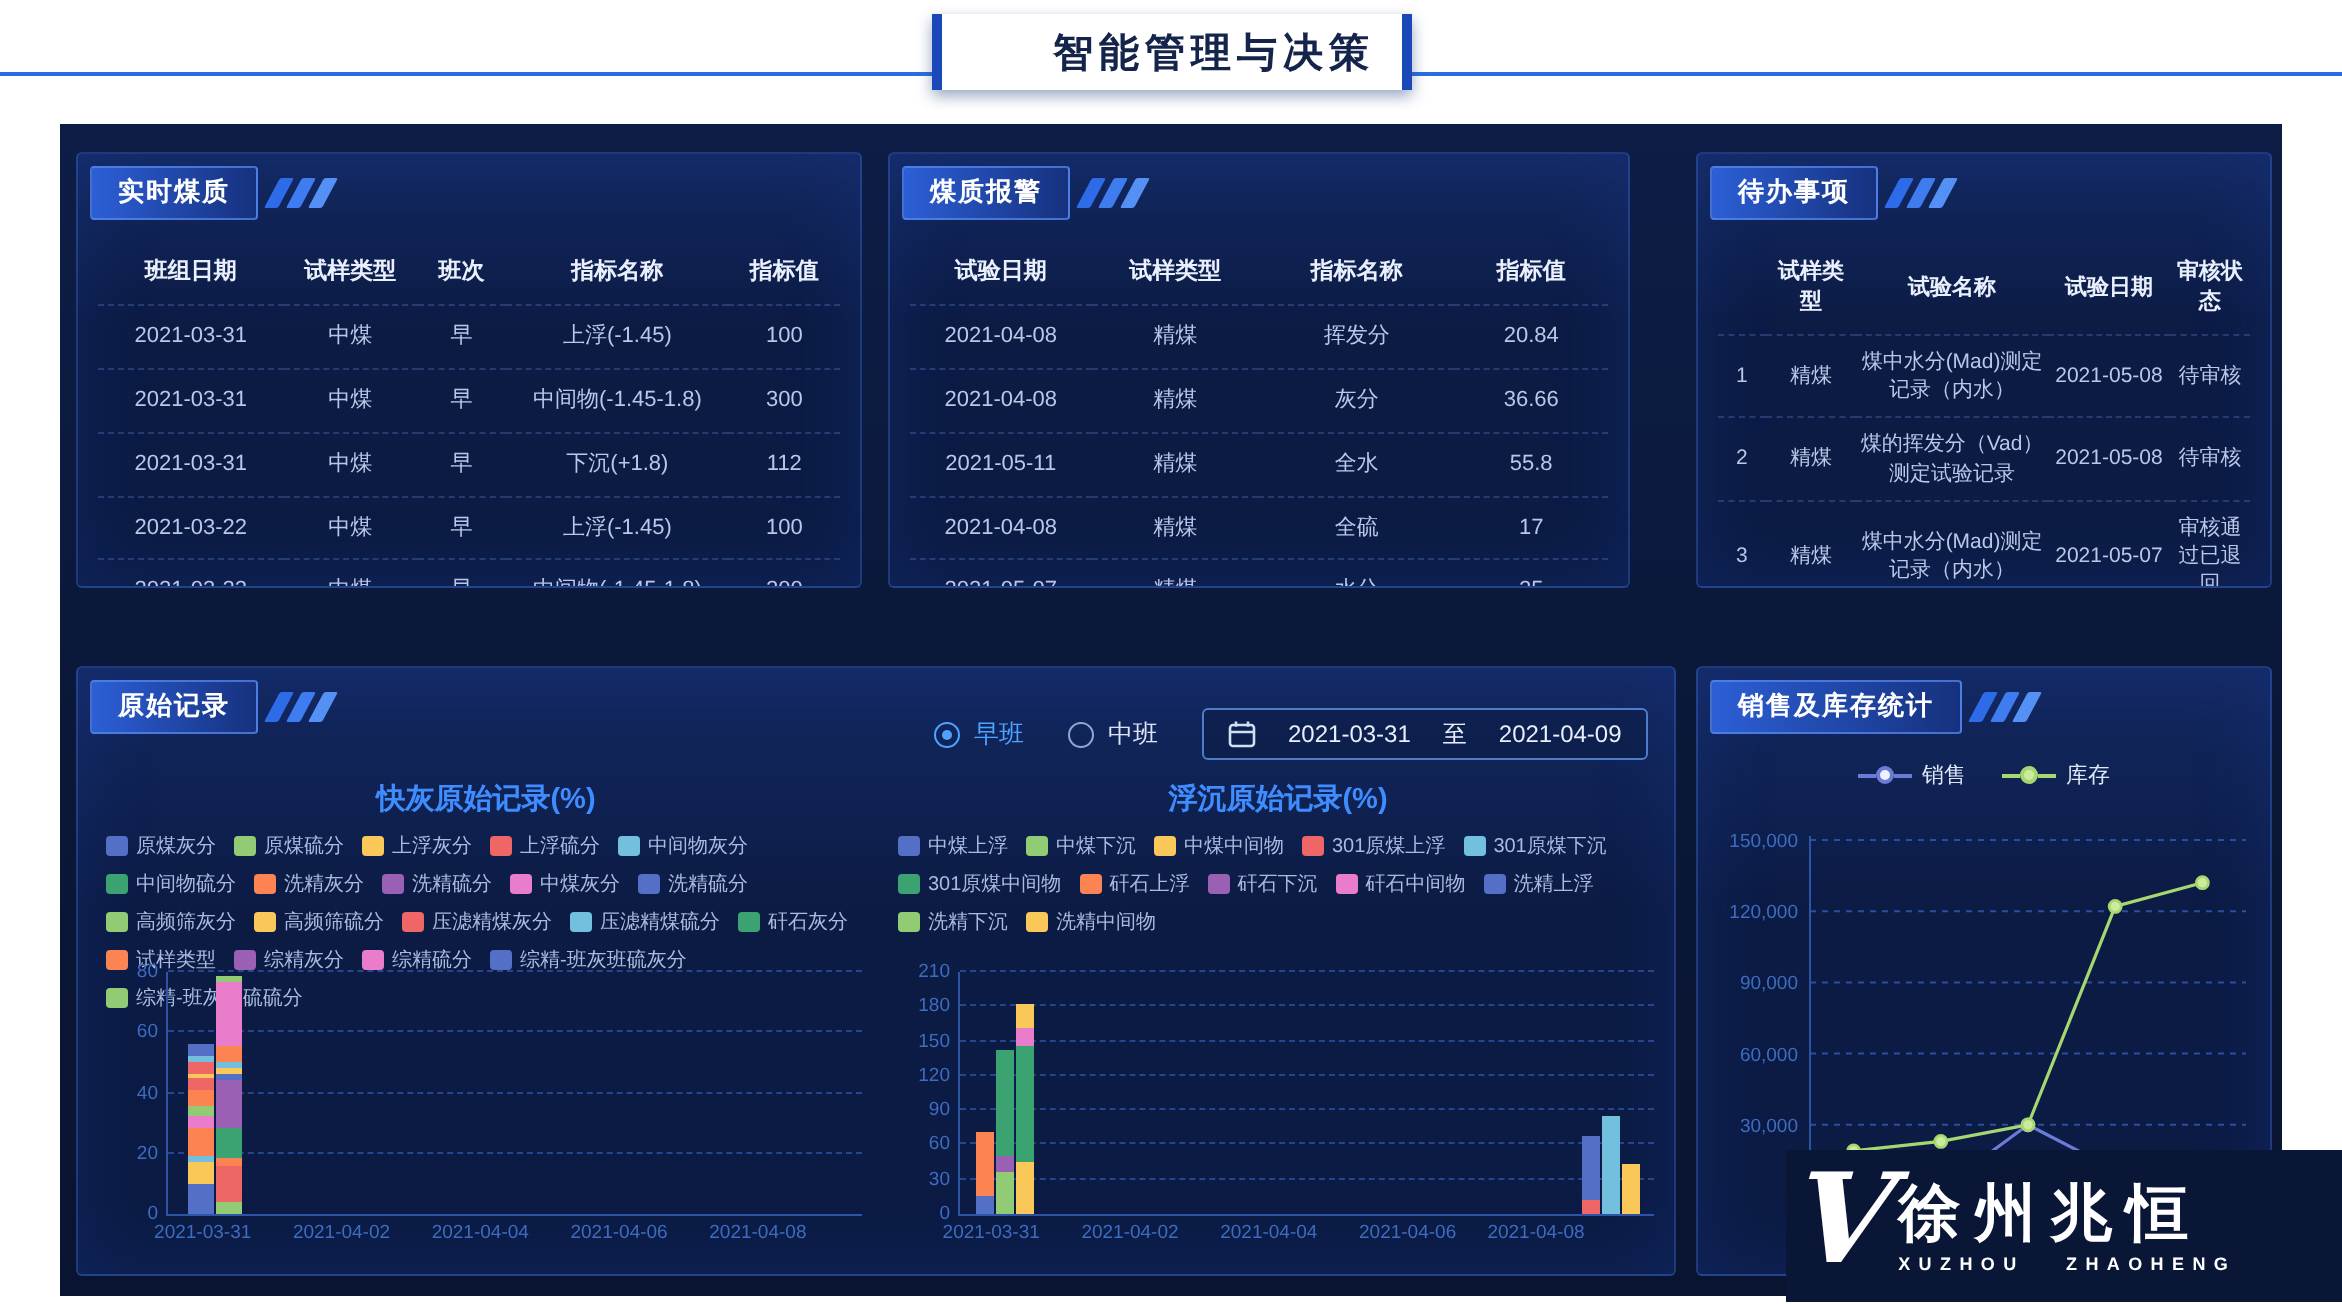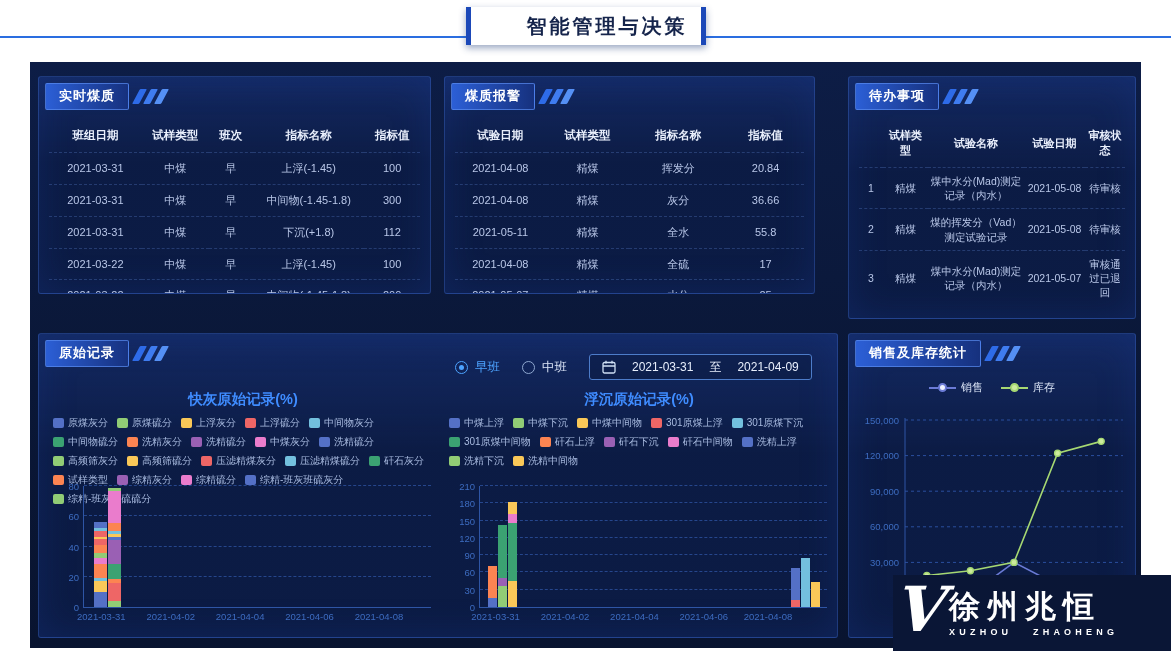--- a/index.html
+++ b/index.html
@@ -19,42 +19,42 @@
 
   
   .board { position:absolute; left:30px; top:62px; width:1111px; height:586px;
            background:linear-gradient(180deg,#0d1d46 0%,#0a1737 55%,#091430 100%); }
 
   .panel { position:absolute; border:1px solid rgba(62,110,215,.38); border-radius:3px;
            background:linear-gradient(180deg, rgba(30,60,140,.40), rgba(10,22,56,.15) 40%), #0c1c46;
            box-shadow:inset 0 0 36px rgba(25,60,150,.30); overflow:hidden; }
   .p1 { left:8px;   top:14px;  width:393px; height:218px; }
   .p2 { left:414px; top:14px;  width:371px; height:218px; }
-  .p3 { left:818px; top:14px;  width:288px; height:243px; }
+  .p3 { left:818px; top:14px;  width:288px; height:218px; }
   .p4 { left:8px;   top:271px; width:800px; height:305px; }
   .p5 { left:818px; top:271px; width:288px; height:305px; }
 
   .phead { position:absolute; top:6px; left:6px; display:flex; align-items:center; gap:7px; }
   .ptab  { background:linear-gradient(90deg,#2c5fd6,#16317e); border:1px solid rgba(90,140,240,.7);
            border-radius:2px; padding:3px 13px 4px; font-size:13px; font-weight:bold; color:#fff; letter-spacing:1px; }
   .stripes { display:flex; gap:4px; }
   .stripes i { width:7px; height:15px; background:#2e6be8; transform:skewX(-28deg); border-radius:1px; }
   .stripes i:nth-child(2){ background:#3f7cf0; } .stripes i:nth-child(3){ background:#5590f5; }
 
   
   table { border-collapse:collapse; width:calc(100% - 20px); margin:44px 10px 0; table-layout:fixed; }
   th { font-size:11.5px; font-weight:bold; color:#e9effc; padding:7px 2px 9px; text-align:center; }
   td { font-size:11px; color:#b9c7e8; padding:8px 2px; text-align:center;
        border-top:1px dashed rgba(95,135,215,.30); line-height:1.35;
        white-space:nowrap; overflow:hidden; }
   .p3 td { white-space:normal; font-size:10.5px; padding:6px 2px; }
   .p3 th { font-size:11px; }
 
   
-  .controls { position:absolute; top:20px; left:416px; display:flex; align-items:center; gap:22px; }
+  .controls { position:absolute; top:20px; left:428px; display:flex; align-items:center; gap:22px; }
   .radio { display:flex; align-items:center; gap:7px; font-size:12.5px; color:#dbe5f7; cursor:pointer; }
   .radio .rb { width:13px; height:13px; border-radius:50%; border:1px solid #8fa8d0; position:relative; background:transparent; }
   .radio.sel { color:#4da3ff; }
   .radio.sel .rb { border-color:#4da3ff; }
   .radio.sel .rb::after { content:""; position:absolute; inset:3px; border-radius:50%; background:#4da3ff; }
   .datebox { display:flex; align-items:center; gap:16px; border:1px solid #4d7cc9; border-radius:3px;
              height:26px; padding:0 12px; font-size:12px; color:#e8effc; background:rgba(10,25,60,.4); }
   .half { position:absolute; top:40px; bottom:8px; }
   .half.left  { left:8px;  width:392px; }
   .half.right { left:404px; width:392px; }

